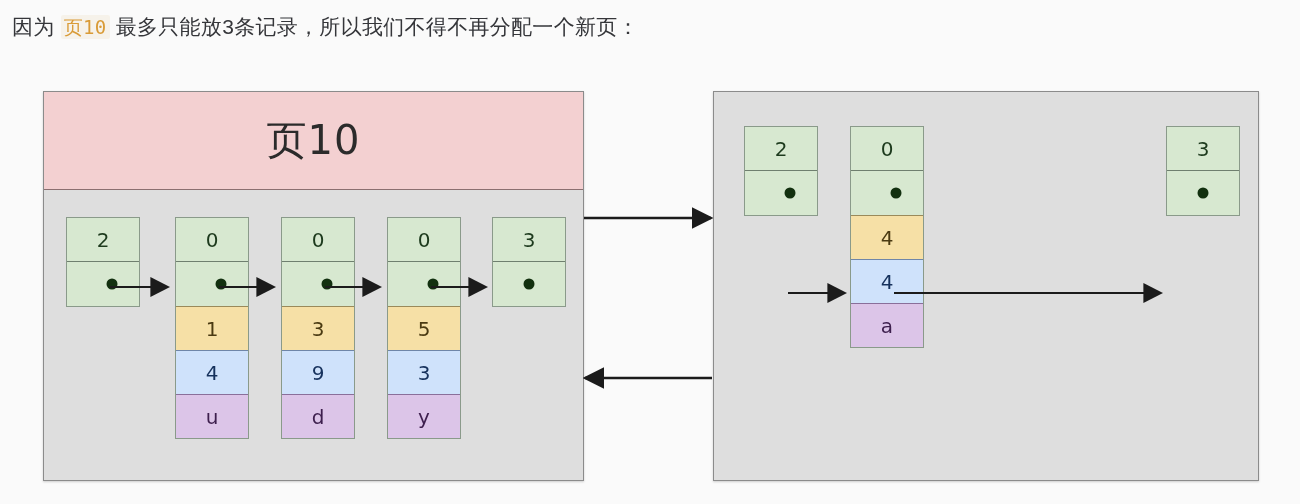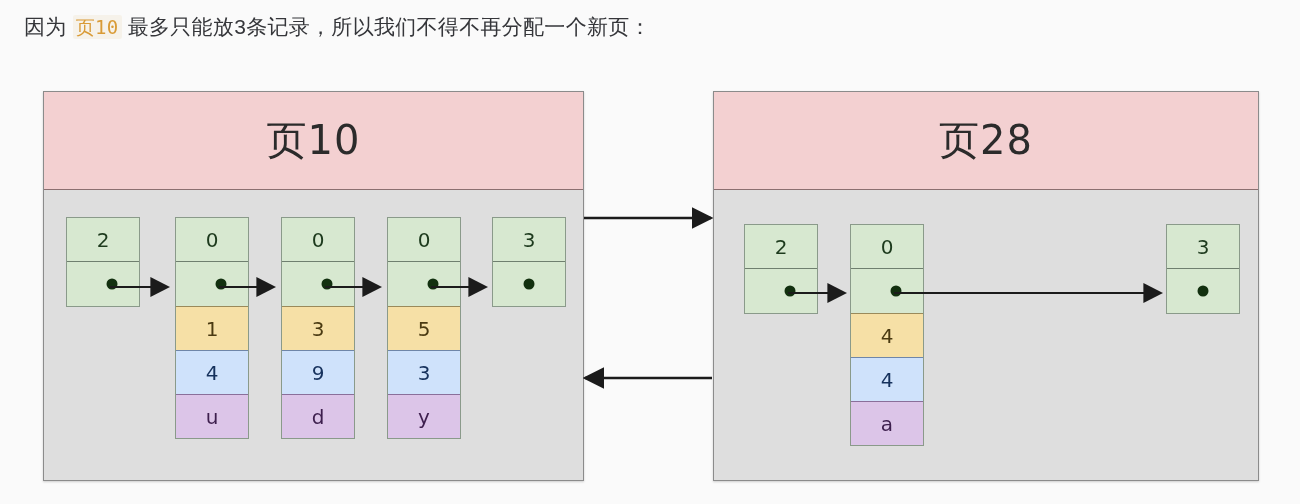--- a/index.html
+++ b/index.html
@@ -11,21 +11,21 @@
     height: 504px;
     background: #fafafa;
     font-family: "Liberation Sans", "DejaVu Sans", sans-serif;
     overflow: hidden;
     position: relative;
   }
 
   
   #caption {
     position: absolute;
-    left: 24px;
+    left: 12px;
     top: 12px;
     font-size: 21px;
     line-height: 30px;
     color: #35363a;
     white-space: nowrap;
     letter-spacing: 0.3px;
   }
   #caption .code {
     color: #d99b37;
     background: #f6f2ea;
@@ -163,23 +163,20 @@
       <div class="cell hdr">3</div>
       <div class="cell ptr">
         <span style="position:absolute;left:50%;top:50%;transform:translate(-50%,-50%);width:11px;height:11px;border-radius:50%;background:#12300f;"></span>
       </div>
     </div>
 
   </div>
 </div>
 
 <div class="page" id="page-right">
-  <div class="page-header">
-    <div class="page-title">页28</div>
-  </div>
   <div class="page-body">
 
     <div class="node" style="left:30px; top:34px;">
       <div class="cell hdr">2</div>
       <div class="cell ptr">
         <span style="position:absolute;left:45px;top:50%;transform:translate(-50%,-50%);width:11px;height:11px;border-radius:50%;background:#12300f;"></span>
       </div>
     </div>
 
     <div class="node" style="left:136px; top:34px;">

